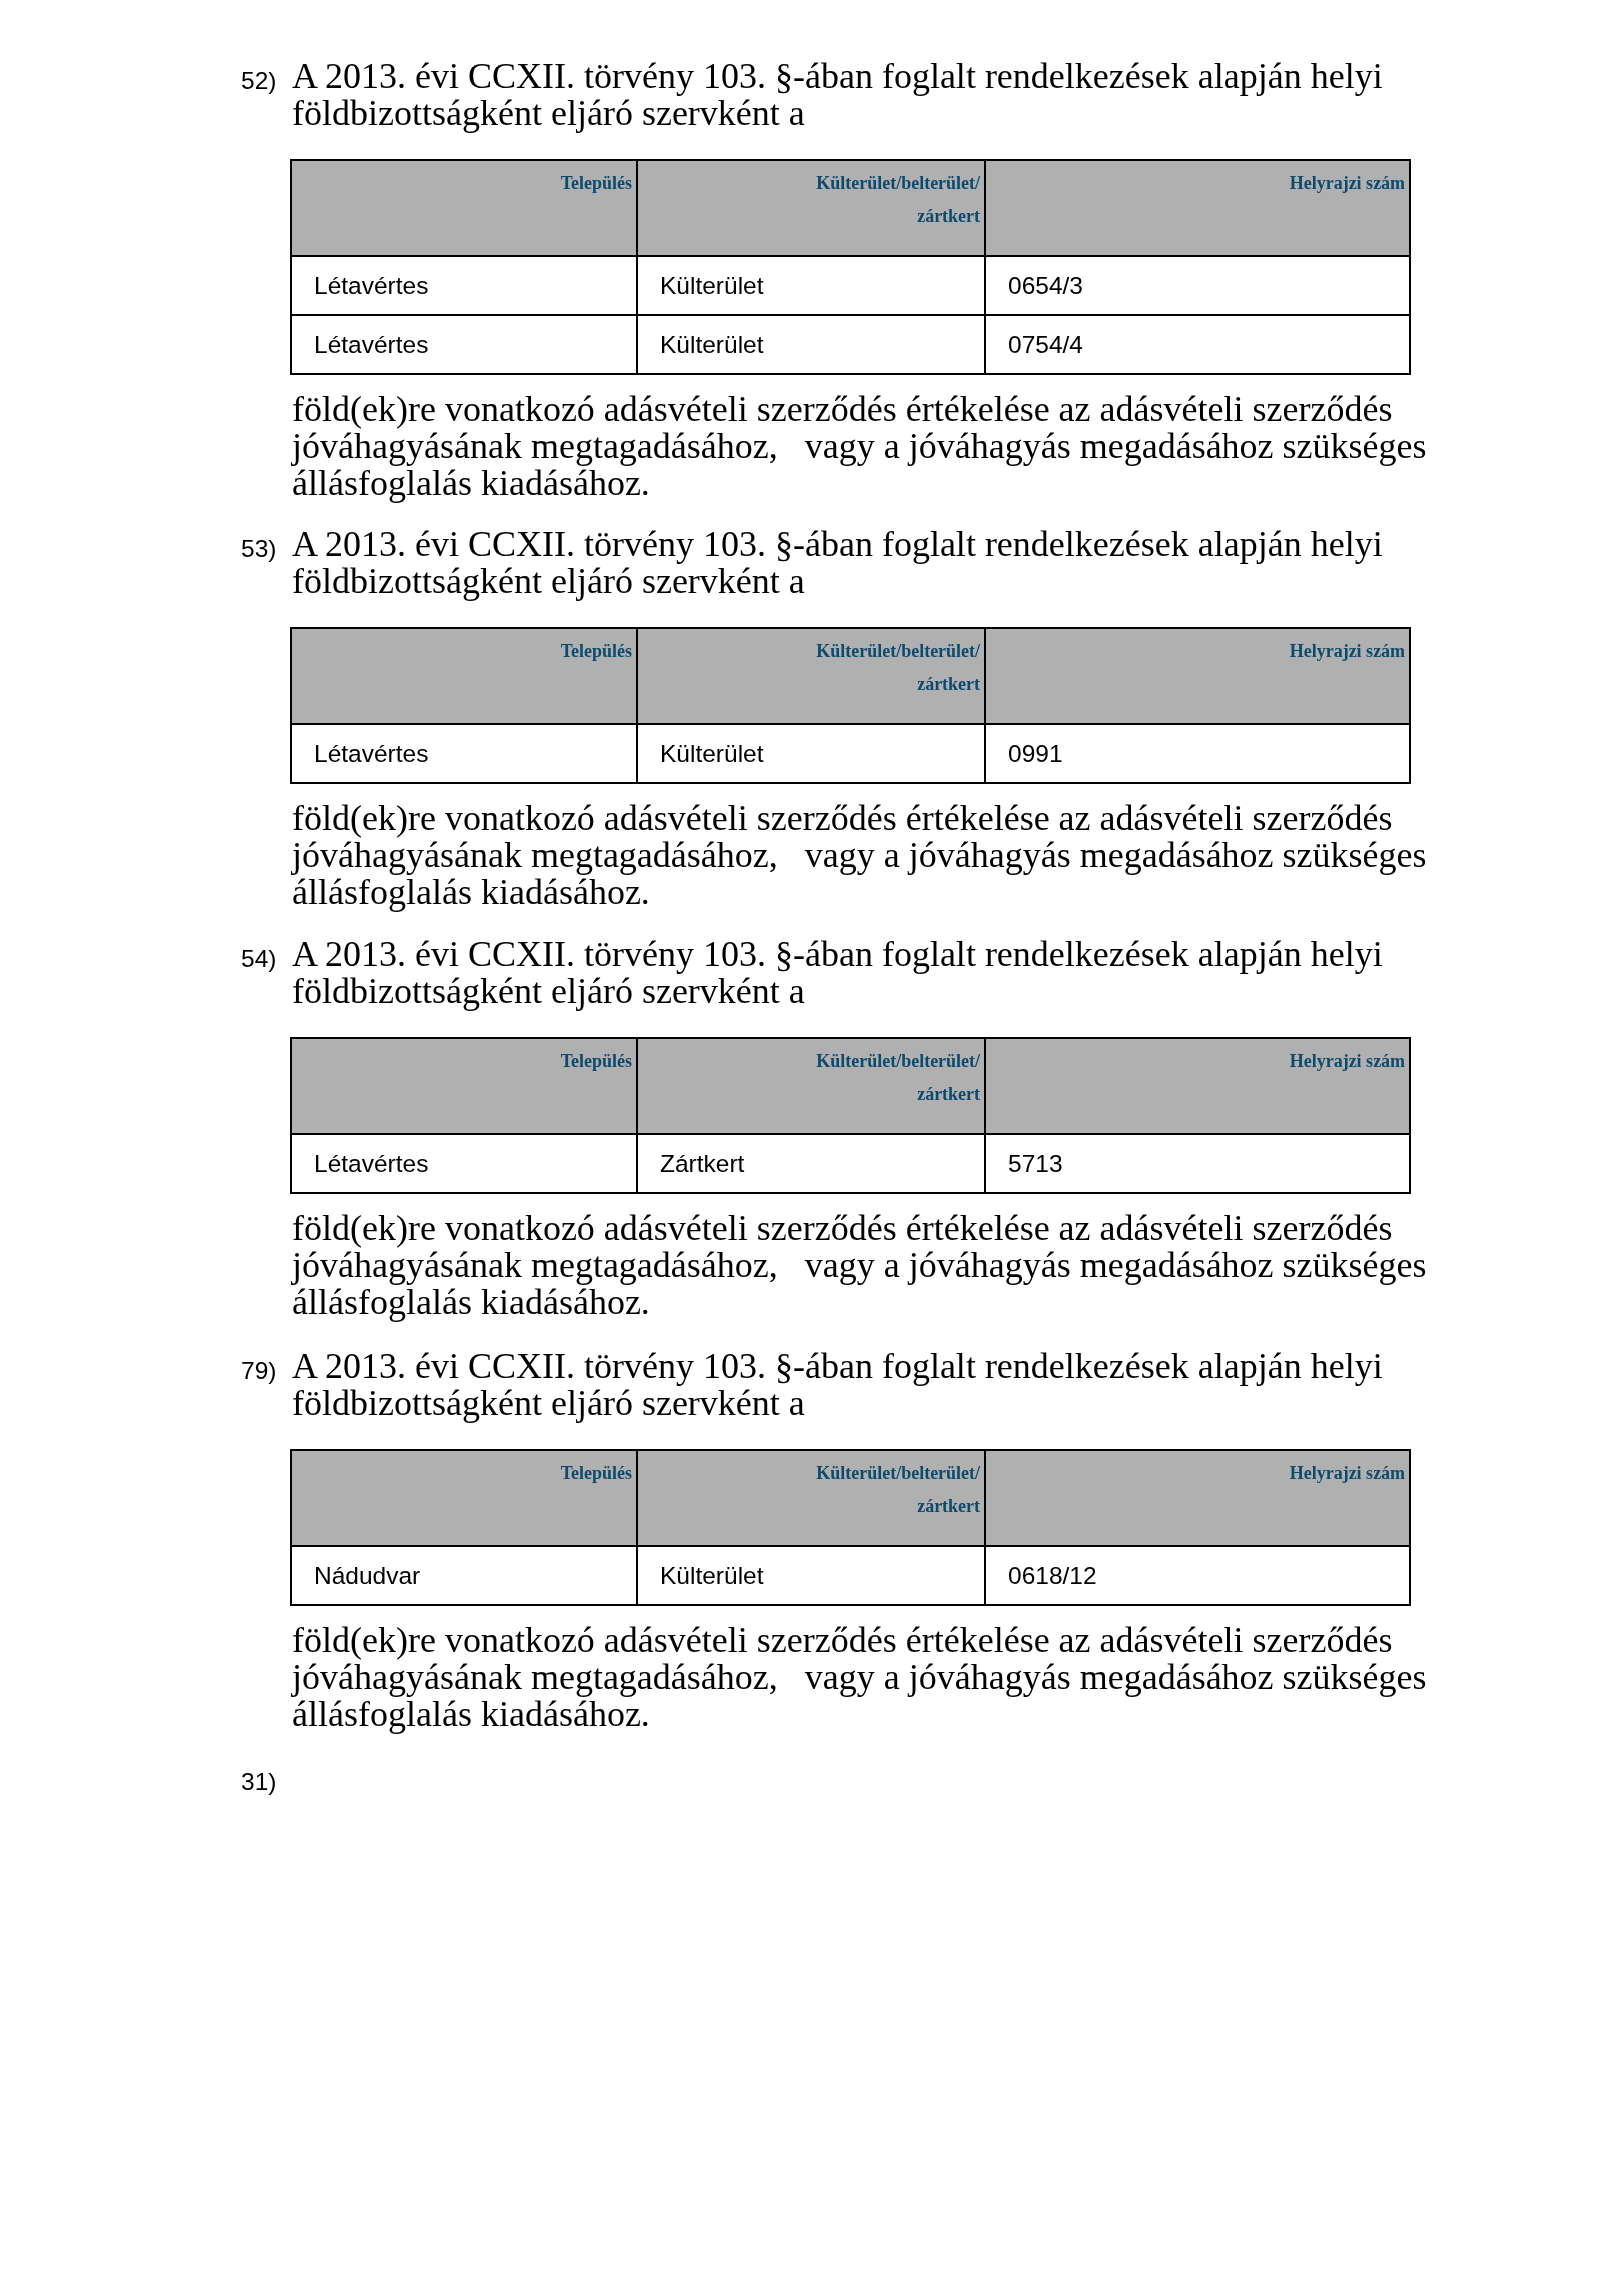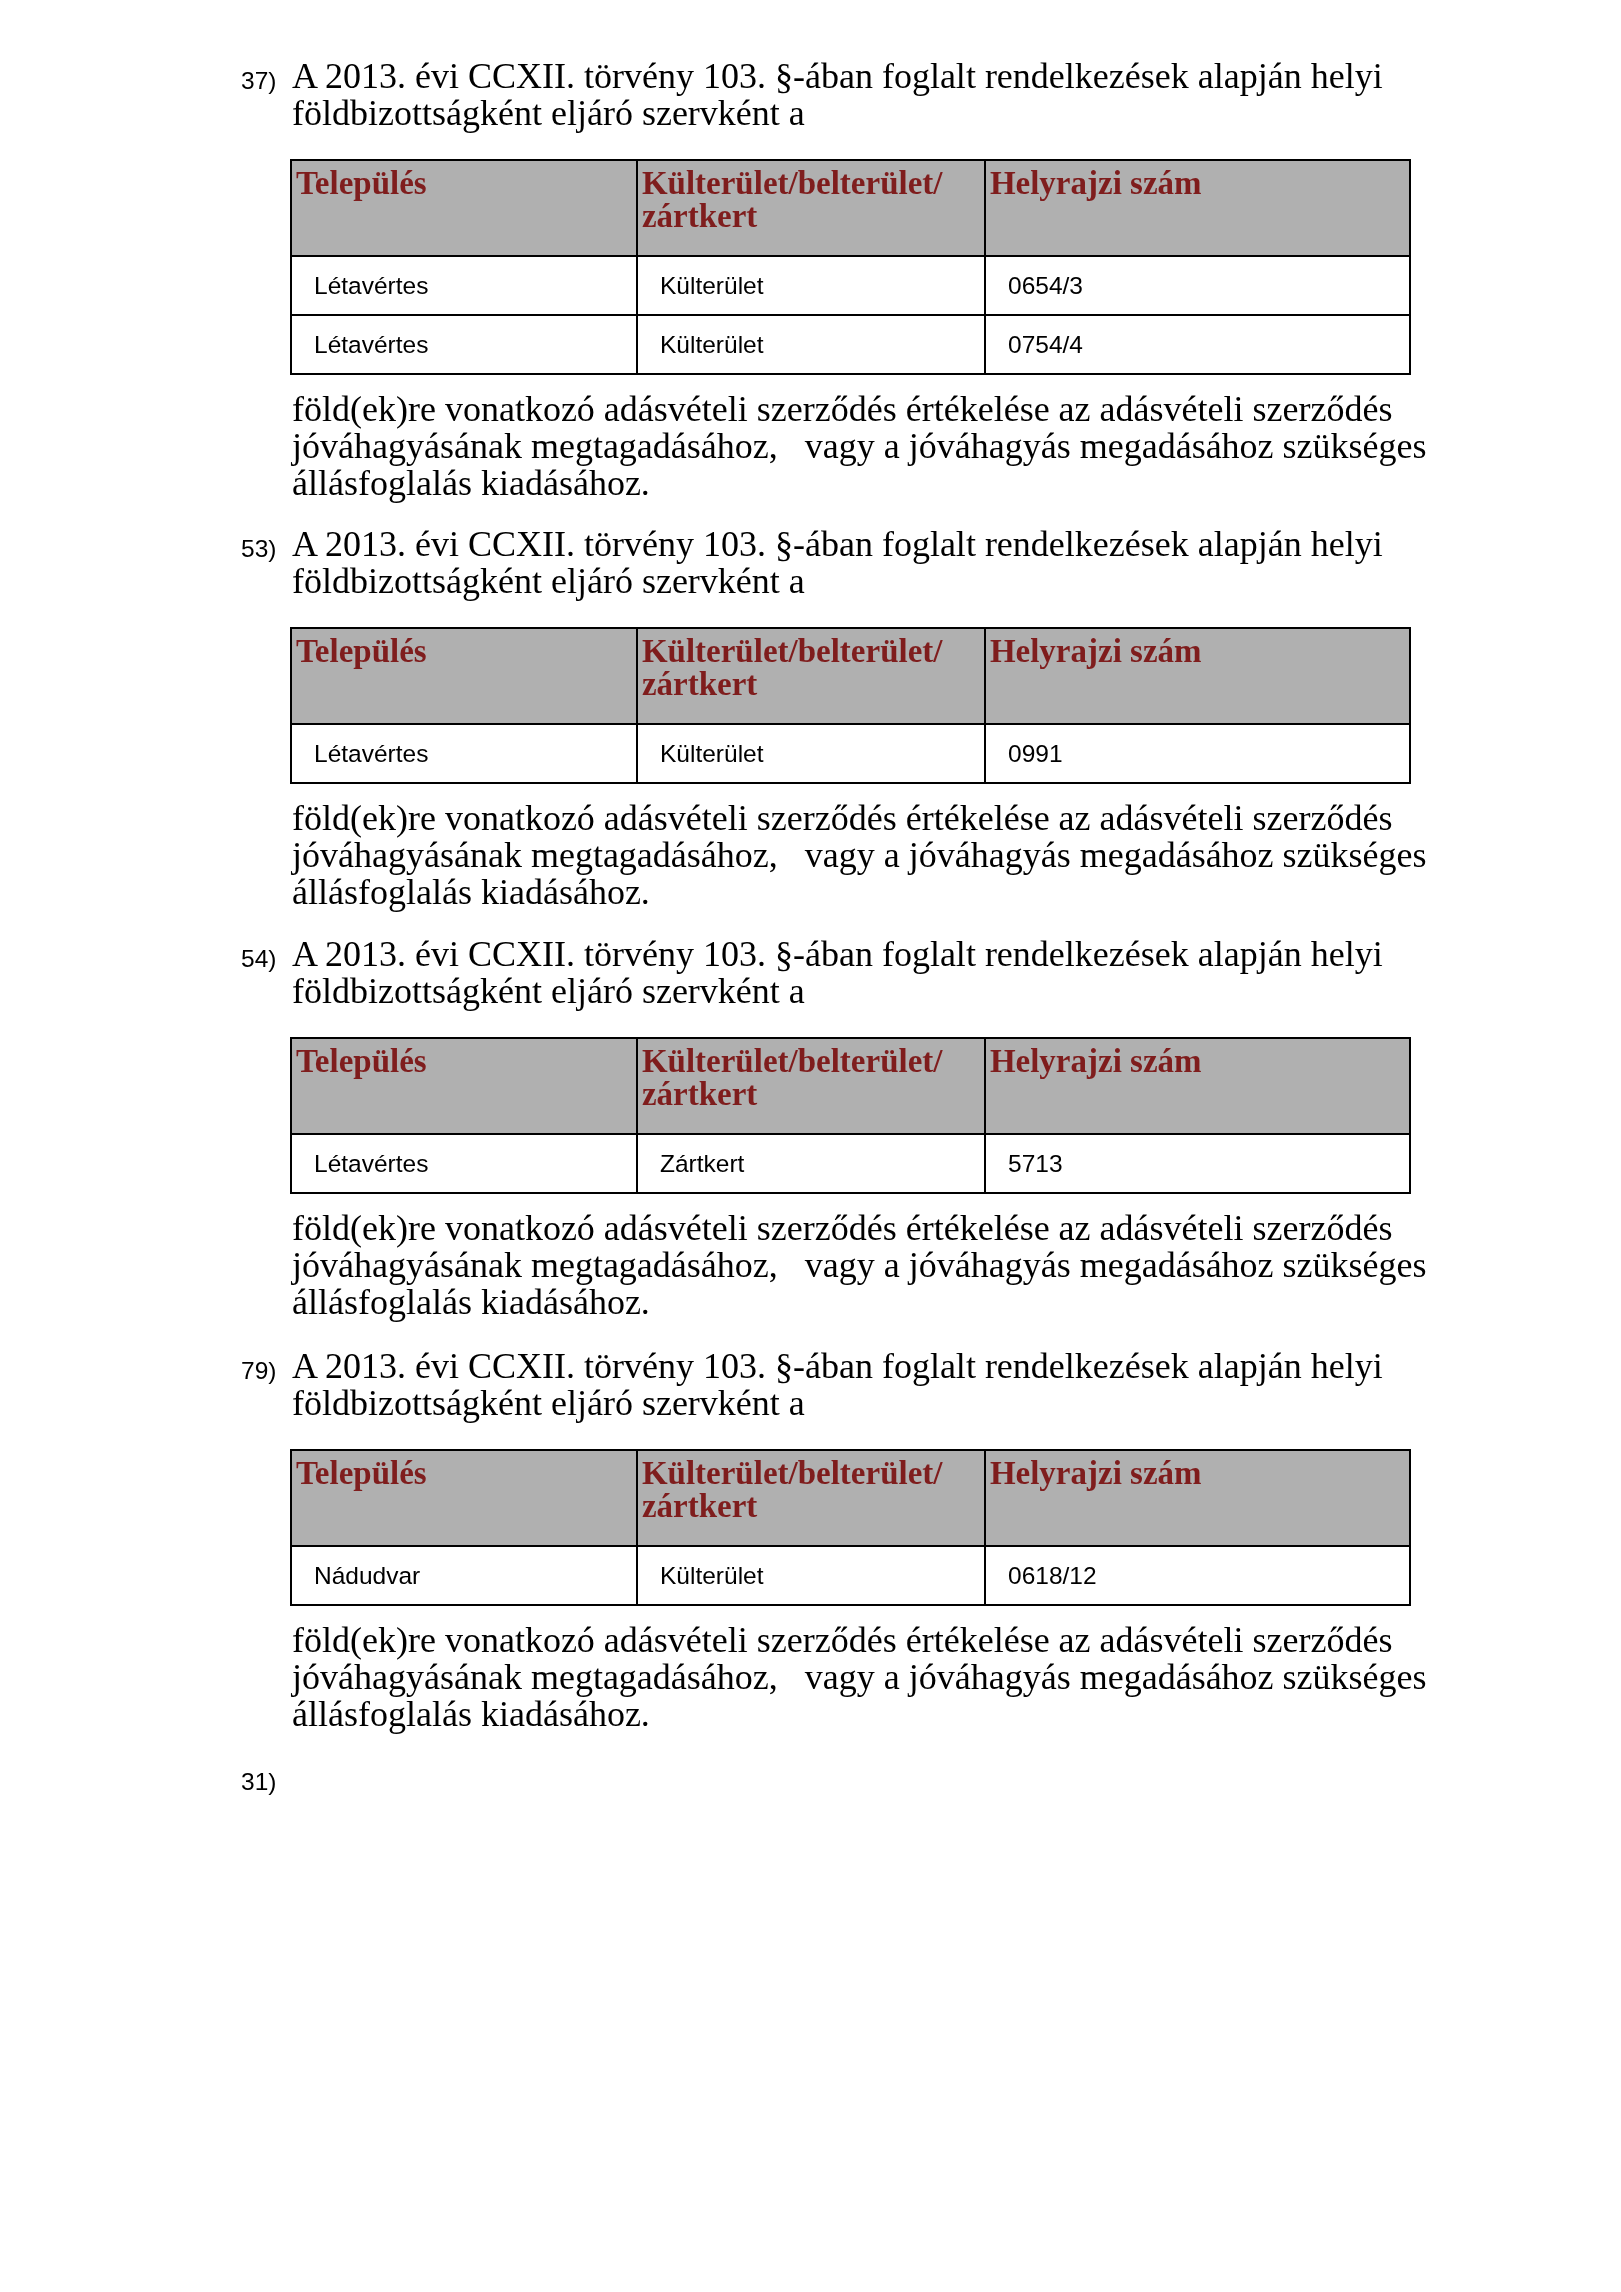--- a/index.html
+++ b/index.html
@@ -16,37 +16,37 @@
     font-family: "Liberation Serif", serif; font-size: 36px; line-height: 37px; color: #000;
   }
   .heading .line, .para .line { display: block; white-space: pre; }
   table.land {
     margin-left: 290px; margin-top: 27.4px; border-collapse: collapse;
     width: 1119px; table-layout: fixed;
   }
   table.land th, table.land td { border: 2px solid #000; }
   table.land th {
     background: #b0b0b0; height: 88px; vertical-align: top; padding: 5.9px 3.9px 0 3.9px;
-    font-family: "Liberation Serif", serif; font-weight: bold; font-size: 33px; line-height: 33px;
-    text-align: left; color: #7f1d1d;
+    font-family: "Liberation Serif", serif; font-weight: bold; font-size: 18px; line-height: 33px;
+    text-align: right; color: #0c4a6e;
   }
   table.land td {
     height: 57px; padding: 0 22px; vertical-align: middle;
     font-family: "Liberation Sans", sans-serif; font-size: 24.5px; color: #000;
   }
   .col1 { width: 346px; } .col2 { width: 348px; } .col3 { width: 425px; }
   .para { margin-top: 15.7px; }
 </style>
 </head>
 <body>
 
 <div class="page">
 
   <div class="section" style="top:58px;">
-    <span class="num">37)</span>
+    <span class="num">52)</span>
     <div class="heading">
       <span class="line">A 2013. évi CCXII. törvény 103. §-ában foglalt rendelkezések alapján helyi</span>
       <span class="line">földbizottságként eljáró szervként a</span>
     </div>
     <table class="land">
       <colgroup>
           <col class="col1">
           <col class="col2">
           <col class="col3">
         </colgroup>

